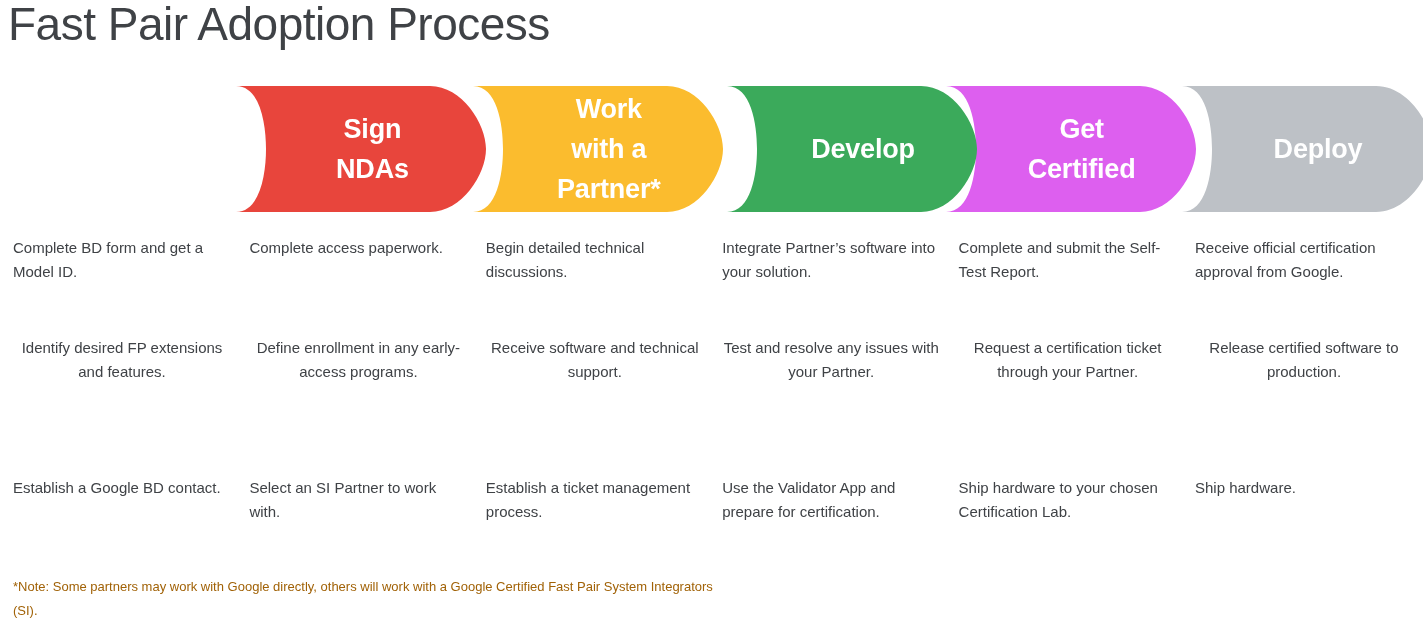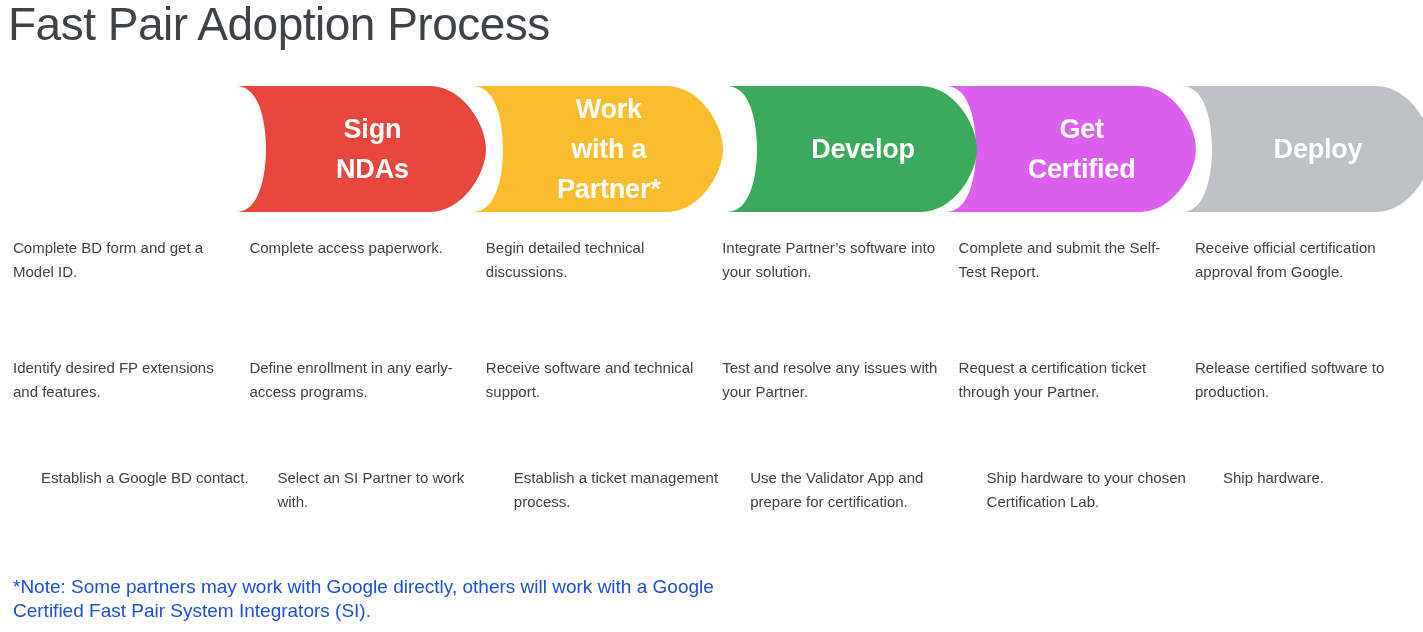--- a/index.html
+++ b/index.html
@@ -88,32 +88,32 @@
     width: 222px;
   }
   .bullet {
     position: absolute;
     font-size: 15px;
     line-height: 23.5px;
     color: #3f4246;
     width: 218px;
   }
   .row0 { top: 0px; }
-  .row1 { top: 120px; }
-  .row2 { top: 230px; margin-left: 28px; }
+  .row1 { top: 100px; text-align: center; }
+  .row2 { top: 240px; }
 
   
   .footnote {
     position: absolute;
     left: 13px;
     top: 575px;
     width: 720px;
-    font-size: 19px;
+    font-size: 13px;
     line-height: 24px;
-    color: #1d4ed8;
+    color: #a16207;
   }
 </style>
 </head>
 <body>
 
 <div class="page">
 
   <div class="title">Fast Pair Adoption Process</div>
 
   <div class="chevron-band">

